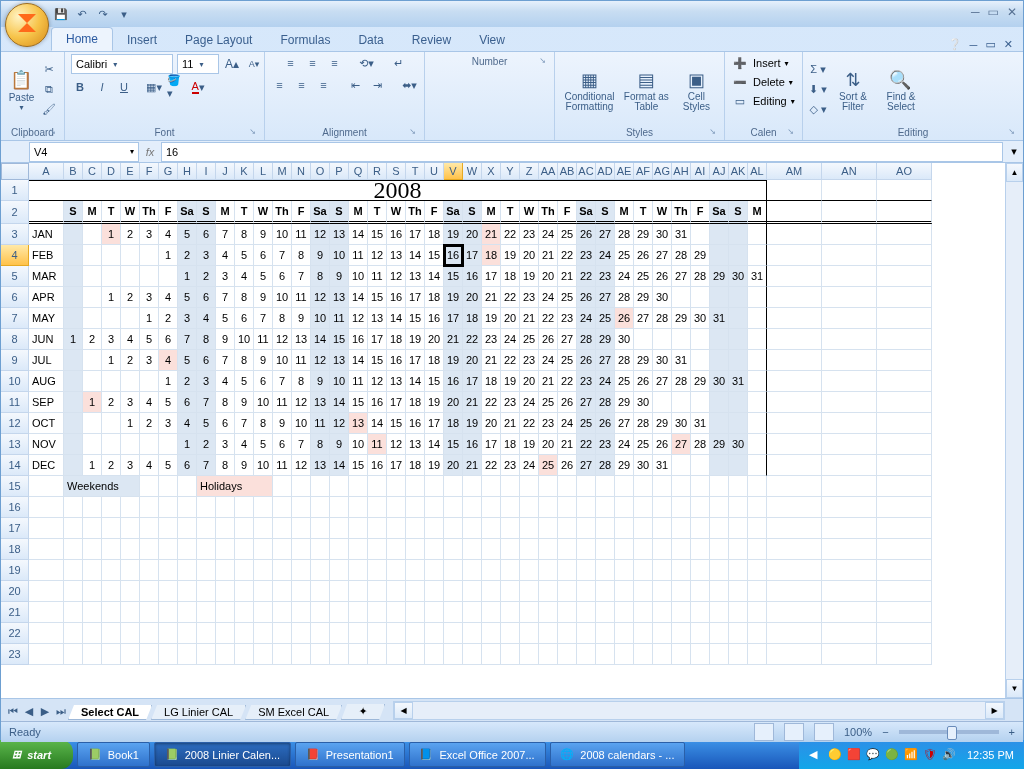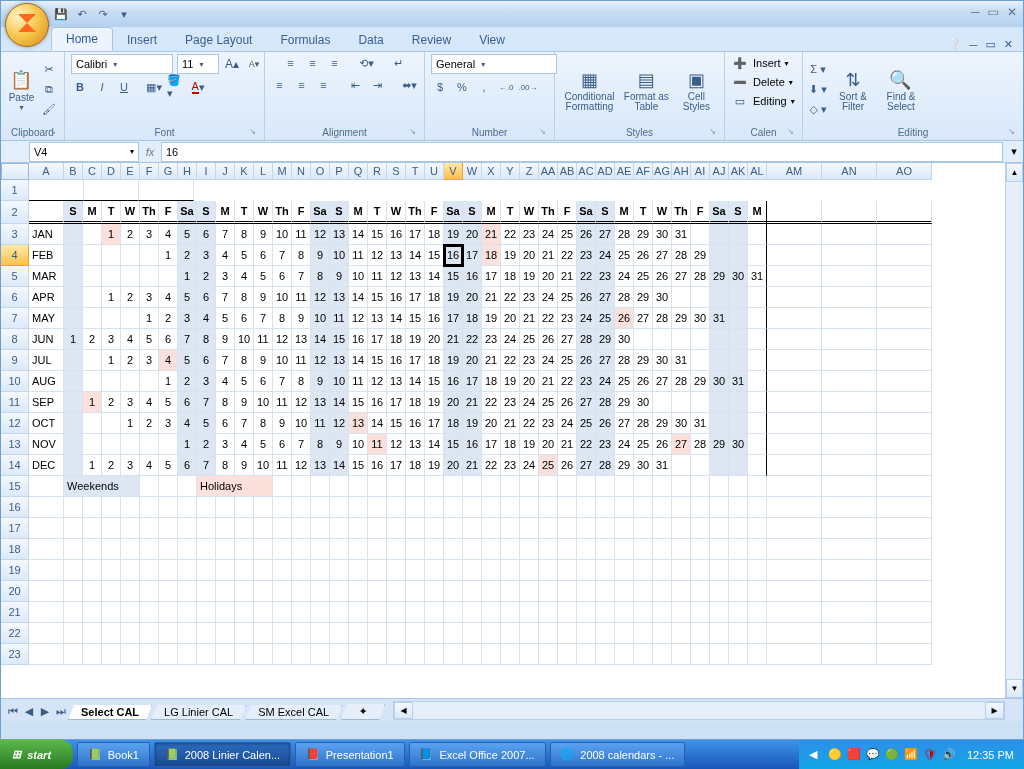--- a/index.html
+++ b/index.html
@@ -378,32 +378,20 @@
           <span class="mini-btn">⇤</span>
           <span class="mini-btn">⇥</span>
           <span style="width:6px"></span>
           <span class="mini-btn">⬌▾</span>
         </div>
       </div>
       <div class="group-label">Alignment</div>
     </div>
 
     <div class="group" style="width:130px">
-      <div class="group-body" style="flex-direction:column;gap:4px;align-items:flex-start">
-        <div class="select" style="width:116px">
-            <span>General</span>
-          </div>
-        <div class="font-row">
-          <span class="mini-btn">$</span>
-          <span class="mini-btn">%</span>
-          <span class="mini-btn">,</span>
-          <span class="mini-btn" style="font-size:8px">←.0</span>
-          <span class="mini-btn" style="font-size:8px">.00→</span>
-        </div>
-      </div>
       <div class="group-label">Number</div>
     </div>
 
     <div class="group" style="width:170px">
       <div class="group-body">
         <div class="big-btn" style="width:58px">
           <div class="icon-box">▦</div>
           <span style="text-align:center;line-height:10px">Conditional Formatting</span>
         </div>
         <div class="big-btn" style="width:50px">
@@ -536,20 +524,21 @@
         <div class="rh">17</div>
         <div class="rh">18</div>
         <div class="rh">19</div>
         <div class="rh">20</div>
         <div class="rh">21</div>
         <div class="rh">22</div>
         <div class="rh">23</div>
       </div>
     <div class="grid" id="grid">
         <div class="gr r1">
+          <div class="gc topyear" style="width: 738px;">2008</div>
           <div class="gc " style="width: 55px;"></div>
           <div class="gc " style="width: 55px;"></div>
           <div class="gc " style="width: 55px;"></div>
         </div>
         <div class="gr r2">
           <div class="gc monthcol" style="width: 35px;"></div>
           <div class="gc weekend " style="width: 19px;">S</div>
           <div class="gc " style="width: 19px;">M</div>
           <div class="gc " style="width: 19px;">T</div>
           <div class="gc " style="width: 19px;">W</div>
@@ -1506,20 +1495,32 @@
         <div class="sheettab">LG Linier CAL</div>
         <div class="sheettab">SM Excel CAL</div>
         <div class="sheettab newtab">✦</div>
       </div>
     <div class="hscroll">
       <div class="arrow">◀</div>
       <div class="arrow">▶</div>
     </div>
   </div>
 
+  <div class="statusbar">
+    <span>Ready</span>
+    <div class="status-right">
+      <span class="viewbtn"></span>
+      <span class="viewbtn"></span>
+      <span class="viewbtn"></span>
+      <span>100%</span>
+      <span>−</span>
+      <div class="slider"></div>
+      <span>+</span>
+    </div>
+  </div>
 
 </div>
 
 <div class="taskbar">
   <div class="startbtn">
     <span>⊞</span>
     <span>start</span>
   </div>
   <div id="taskbtns" style="display:flex">
       <div class="taskbtn">

